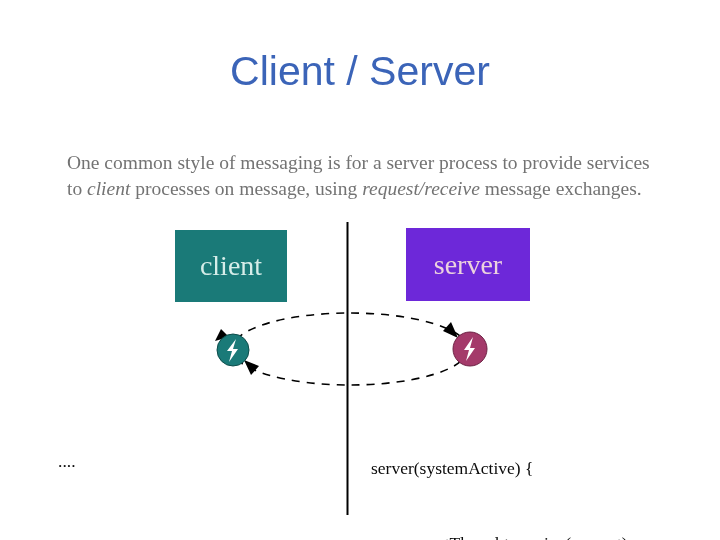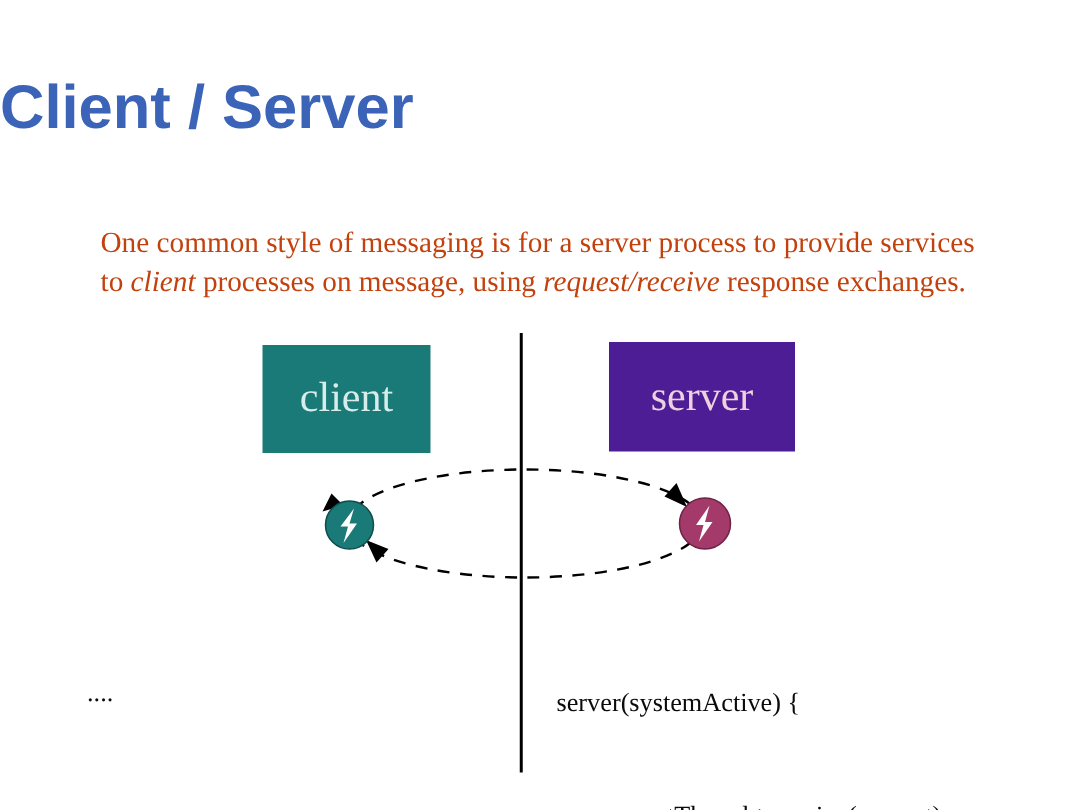--- a/index.html
+++ b/index.html
@@ -1,59 +1,59 @@
 <!DOCTYPE html>
 <html><head>
 <meta charset="utf-8">
 <style>
   html,body { margin:0; padding:0; background:#fff; }
   .slide {
     position:relative; width:720px; height:540px; background:#ffffff;
     overflow:hidden; font-family:"Liberation Serif", serif;
   }
   .title {
-    position:absolute; top:48px; left:0; width:100%; 
-    font-family:"Liberation Sans", sans-serif; font-size:41px; font-weight:700;
+    position:absolute; top:48px; left:0; width:100%; text-align:center;
+    font-family:"Liberation Sans", sans-serif; font-size:41px; font-weight:400;
     color:#3b64b8; letter-spacing:0px;
   }
   .para {
     position:absolute; left:67px; top:150px; width:600px;
-    font-size:19.5px; line-height:26px; color:#c2410c;
+    font-size:19.5px; line-height:26px; color:#737373;
   }
   .para .it { font-style:italic; }
   .box {
     position:absolute; display:flex; align-items:center; justify-content:center;
   }
   .client-box {
     left:175px; top:230px; width:112px; height:72px; background:#1a7a78;
   }
   .client-box .box-label { color:#d6ede9; font-size:28px; }
   .server-box {
-    left:406px; top:228px; width:124px; height:73px; background:#4c1d95;
+    left:406px; top:228px; width:124px; height:73px; background:#6d28d9;
   }
   .server-box .box-label { color:#ecd2de; font-size:28px; }
   .overlay { position:absolute; left:0; top:0; width:720px; height:540px; }
   .code {
     position:absolute; font-size:17.5px; color:#0b0b0b; white-space:pre;
   }
   .code-left  { left:58px;  top:400px; line-height:24.5px; }
   .code-right { left:371px; top:406px; line-height:25px; }
   .indent { padding-left:29px; }
   .it { font-style:italic; }
 </style>
 </head>
 <body>
 
 <div class="slide">
 
   <div class="title">Client / Server</div>
 
   <div class="para">
     <div><span>One common style of messaging is for a server process to provide services</span></div>
-    <div><span>to </span><span class="it">client</span><span> processes on message, using </span><span class="it">request/receive</span><span> response exchanges.</span></div>
+    <div><span>to </span><span class="it">client</span><span> processes on message, using </span><span class="it">request/receive</span><span> message exchanges.</span></div>
   </div>
 
   <svg class="overlay" viewBox="0 0 720 540">
 
     <line x1="347.5" y1="222" x2="347.5" y2="515" stroke="#000" stroke-width="2"></line>
 
     <ellipse cx="350" cy="349" rx="118" ry="36" fill="none" stroke="#000" stroke-width="1.6" stroke-dasharray="8 7"></ellipse>
 
     <polygon points="458,338 443,331 451,322" fill="#000"></polygon>
 

